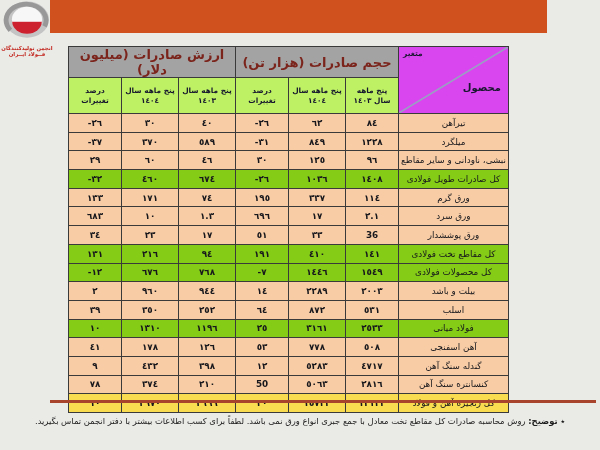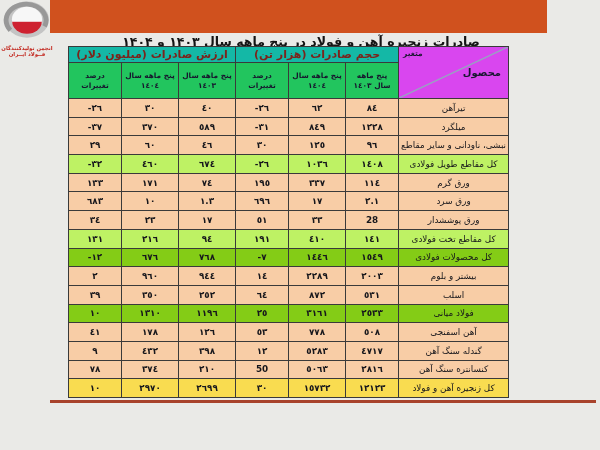--- a/index.html
+++ b/index.html
@@ -11,32 +11,32 @@
   .banner { position:absolute; left:50px; top:0; width:497px; height:33px; background:#d0511e; }
   .logo-block { position:absolute; left:1px; top:1px; width:52px; text-align:center; }
   .logo-text { direction:rtl; color:#c3281f; font-weight:bold; font-size:5.4px; line-height:1.2; margin-top:1px; }
   .page-title {
     position:absolute; top:34px; left:55px; width:492px; height:15px;
     direction:rtl; text-align:center; font-weight:bold; font-size:12.5px; color:#141414;
   }
   .table-wrap { position:absolute; left:68px; top:46px; width:440px; }
   table { border-collapse:collapse; width:440px; table-layout:fixed; direction:rtl; }
   th, td { border:1px solid #3a3a3a; text-align:center; vertical-align:middle; overflow:hidden; }
-  th.group { background:#14b8a6; color:#7b241c; font-weight:bold; font-size:11px; height:16px; }
-  th.sub { background:#22c55e; color:#17172e; font-weight:bold; font-size:7.4px; line-height:1.35; height:36px; padding:1px 2px; }
+  th.group { background:#a3a3a3; color:#7b241c; font-weight:bold; font-size:13px; height:16px; }
+  th.sub { background:#bef264; color:#17172e; font-weight:bold; font-size:7.4px; line-height:1.35; height:36px; padding:1px 2px; }
   th.corner { background:#d946ef; position:relative; }
   .corner-var { position:absolute; top:2px; left:4px; font-size:7.5px; font-weight:bold; color:#17172e; }
   .corner-prod { position:absolute; bottom:20px; right:7px; font-size:10px; font-weight:bold; color:#17172e; }
   .diag { position:absolute; inset:0; width:100%; height:100%; }
   tbody tr { height:18.7px; }
   tbody td { font-size:8.8px; color:#17171c; padding:0 2px; }
   td.num { direction:ltr; font-weight:bold; }
   td.prod { font-size:8.8px; }
   tr.row-normal td { background:#f8cda6; }
-  tr.row-subtotal td { background:#bef264; }
+  tr.row-subtotal td { background:#84cc16; }
   tr.row-emphasis td { background:#84cc16; }
   tr.row-total td { background:#f9dc50; }
   .rule { position:absolute; left:50px; top:400px; width:546px; height:3px; background:#a8432c; }
   .footnote {
     position:absolute; top:416px; left:4px; width:592px;
     direction:rtl; text-align:center; font-size:8.4px; color:#1c1c1c; line-height:1.4;
   }
   .footnote .prefix { font-weight:bold; }
 </style>
 </head>
@@ -53,21 +53,20 @@
       <ellipse cx="24" cy="19" rx="15.5" ry="13" fill="#f7f7f7"></ellipse>
       <path d="M 8.8 21 A 15.2 12.6 0 0 0 39.2 21 Z" fill="#ce2130"></path>
       <line x1="8.8" y1="20.6" x2="39.2" y2="20.6" stroke="#f7f7f7" stroke-width="1"></line>
     </svg>
     <div class="logo-text">
       <div>انجمن تولیدکنندگان</div>
       <div>فــولاد ایــران</div>
     </div>
   </div>
 
-  <div class="page-title">صادرات زنجیره آهن و فولاد در پنج ماهه سال ۱۴۰۳ و ۱۴۰۴</div>
 
   <div class="table-wrap">
     <table>
       <colgroup>
         <col style="width:110px">
           <col style="width:53px">
           <col style="width:57px">
           <col style="width:53px">
         <col style="width:57px">
           <col style="width:57px">
@@ -116,21 +115,21 @@
           <tr class="row-normal">
             <td class="prod">نبشی، ناودانی و سایر مقاطع</td>
             <td class="num">٩٦</td>
             <td class="num">١٢٥</td>
             <td class="num">٣٠</td>
             <td class="num">٤٦</td>
             <td class="num">٦٠</td>
             <td class="num">٢٩</td>
           </tr>
           <tr class="row-subtotal">
-            <td class="prod">کل مقاطع طویل فولادی</td>
+            <td class="prod">کل صادرات طویل فولادی</td>
             <td class="num">١٤٠٨</td>
             <td class="num">١٠٣٦</td>
             <td class="num">-٢٦</td>
             <td class="num">٦٧٤</td>
             <td class="num">٤٦٠</td>
             <td class="num">-٣٢</td>
           </tr>
           <tr class="row-normal">
             <td class="prod">ورق گرم</td>
             <td class="num">١١٤</td>
@@ -144,21 +143,21 @@
             <td class="prod">ورق سرد</td>
             <td class="num">٢.١</td>
             <td class="num">١٧</td>
             <td class="num">٦٩٦</td>
             <td class="num">١.٣</td>
             <td class="num">١٠</td>
             <td class="num">٦٨٣</td>
           </tr>
           <tr class="row-normal">
             <td class="prod">ورق پوششدار</td>
-            <td class="num">28</td>
+            <td class="num">36</td>
             <td class="num">٣٣</td>
             <td class="num">٥١</td>
             <td class="num">١٧</td>
             <td class="num">٢٣</td>
             <td class="num">٣٤</td>
           </tr>
           <tr class="row-subtotal">
             <td class="prod">کل مقاطع تخت فولادی</td>
             <td class="num">١٤١</td>
             <td class="num">٤١٠</td>
@@ -170,21 +169,21 @@
           <tr class="row-emphasis">
             <td class="prod">کل محصولات فولادی</td>
             <td class="num">١٥٤٩</td>
             <td class="num">١٤٤٦</td>
             <td class="num">-٧</td>
             <td class="num">٧٦٨</td>
             <td class="num">٦٧٦</td>
             <td class="num">-١٢</td>
           </tr>
           <tr class="row-normal">
-            <td class="prod">بیشتر و بلوم</td>
+            <td class="prod">بیلت و باشد</td>
             <td class="num">٢٠٠٣</td>
             <td class="num">٢٢٨٩</td>
             <td class="num">١٤</td>
             <td class="num">٩٤٤</td>
             <td class="num">٩٦٠</td>
             <td class="num">٢</td>
           </tr>
           <tr class="row-normal">
             <td class="prod">اسلب</td>
             <td class="num">٥٣١</td>
@@ -238,14 +237,18 @@
             <td class="num">٢٦٩٩</td>
             <td class="num">٢٩٧٠</td>
             <td class="num">١٠</td>
           </tr>
         </tbody>
     </table>
   </div>
 
   <div class="rule"></div>
 
+  <div class="footnote">
+    <span class="prefix">٭ توضیح:</span>
+    <span>روش محاسبه صادرات کل مقاطع تخت معادل با جمع جبری انواع ورق نمی باشد. لطفاً برای کسب اطلاعات بیشتر با دفتر انجمن تماس بگیرید.</span>
+  </div>
 
 </div>
 
 </body></html>

